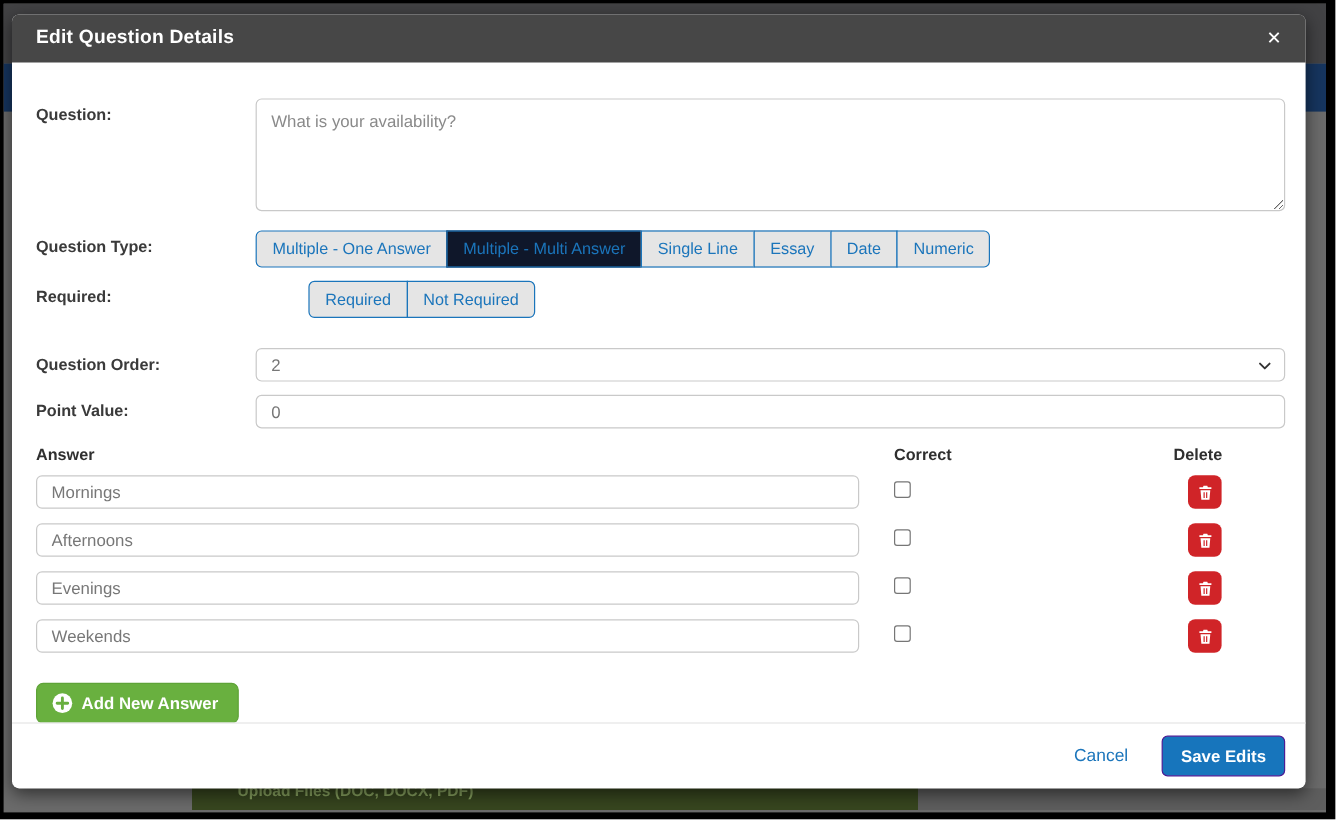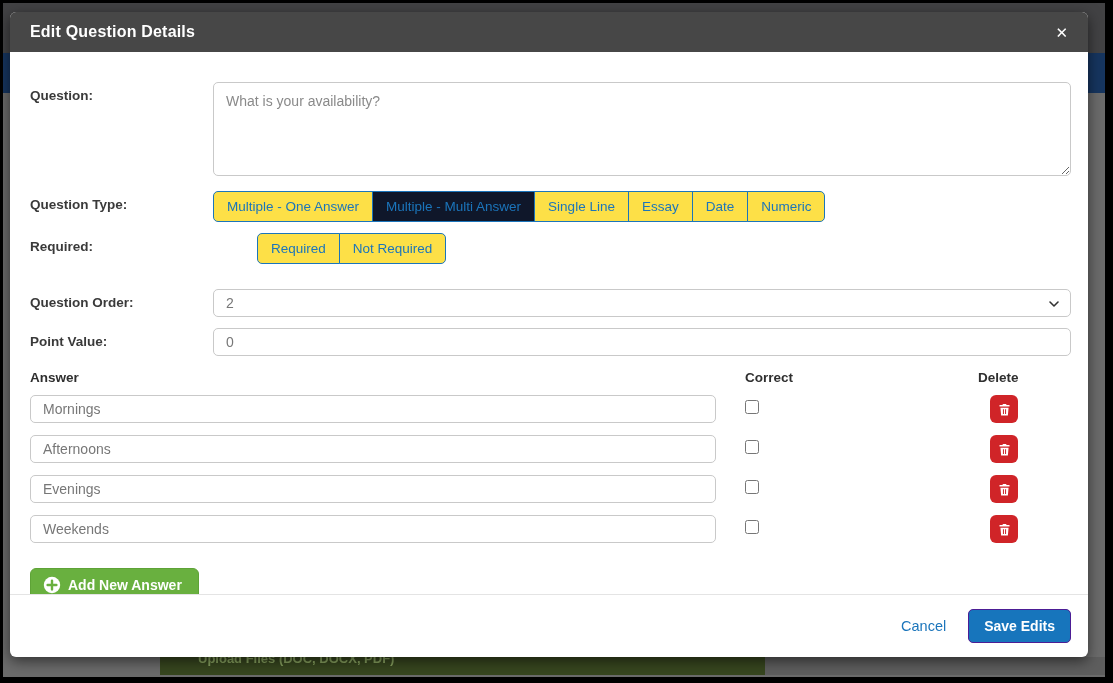--- a/index.html
+++ b/index.html
@@ -28,21 +28,21 @@
   .modal-body { flex:1; padding:30px 17px 0 20px; overflow:hidden; }
 
   .form-row { display:flex; align-items:flex-start; margin-bottom:11px; }
   .form-label { flex:none; width:183px; padding-top:6px; font-size:13.5px; font-weight:700; color:#3a3a3a; }
   .form-ctrl { flex:1; min-width:0; }
 
   textarea.question-box { width:100%; height:94px; resize:both; border:1px solid #c9c9c9; border-radius:5px;
           padding:10px 12px; font-size:14px; color:#8a8a8a; font-family:inherit; outline:none; }
 
   .btn-group { display:inline-flex; }
-  .tbtn { background:#fde047; border:1px solid #1b75bb; color:#1b75bb; font-size:13.5px; font-family:inherit;
+  .tbtn { background:#e5e5e5; border:1px solid #1b75bb; color:#1b75bb; font-size:13.5px; font-family:inherit;
           padding:7px 13px; margin-left:-1px; cursor:pointer; white-space:nowrap; border-radius:0; }
   .btn-group .tbtn:first-child { margin-left:0; border-radius:5px 0 0 5px; }
   .btn-group .tbtn:last-child { border-radius:0 5px 5px 0; }
   .tbtn.selected { background:#0f172a; }
 
   .select-box { position:relative; width:100%; height:28px; border:1px solid #c9c9c9; border-radius:5px;
           font-size:14px; color:#777; display:flex; align-items:center; padding:0 26px 0 12px; cursor:pointer; background:#fff; }
   .select-box svg { position:absolute; right:10px; top:8px; }
 
   input.text-box { width:100%; height:28px; border:1px solid #c9c9c9; border-radius:5px; padding:0 12px;
@@ -57,22 +57,22 @@
   .chk-cell { padding-left:29px; }
   input[type=checkbox] { width:14px; height:14px; cursor:pointer; accent-color:#1b75bb; }
   .del-cell { padding-left:29px; }
   .del-btn { width:28px; height:28px; background:#d02428; border:none; border-radius:6px; cursor:pointer;
              display:flex; align-items:center; justify-content:center; }
 
   .add-btn { margin-top:13px; background:#69b03f; border:1px solid #5ea337; border-radius:6px; color:#fff;
              font-size:14px; font-weight:700; font-family:inherit; padding:7px 16px 7px 12px; cursor:pointer;
              display:inline-flex; align-items:center; gap:7px; }
 
-  .modal-footer { flex:none; height:63px; border-top:1px solid #e4e4e4; display:flex; align-items:center;
-                  justify-content:flex-end; padding:4px 17px; gap:22px; }
+  .modal-footer { flex:none; height:55px; border-top:1px solid #e4e4e4; display:flex; align-items:center;
+                  justify-content:flex-end; padding:4px 17px; gap:28px; }
   .cancel-link { color:#1b75bb; font-size:14.5px; cursor:pointer; }
   .save-btn { background:#1775bc; border:1px solid #4c1d95; color:#fff; font-size:14px; font-weight:700;
               font-family:inherit; border-radius:5px; padding:8px 15px; cursor:pointer; }
 </style>
 </head>
 <body>
 
 <div class="screen">
 
   <div class="backdrop">

